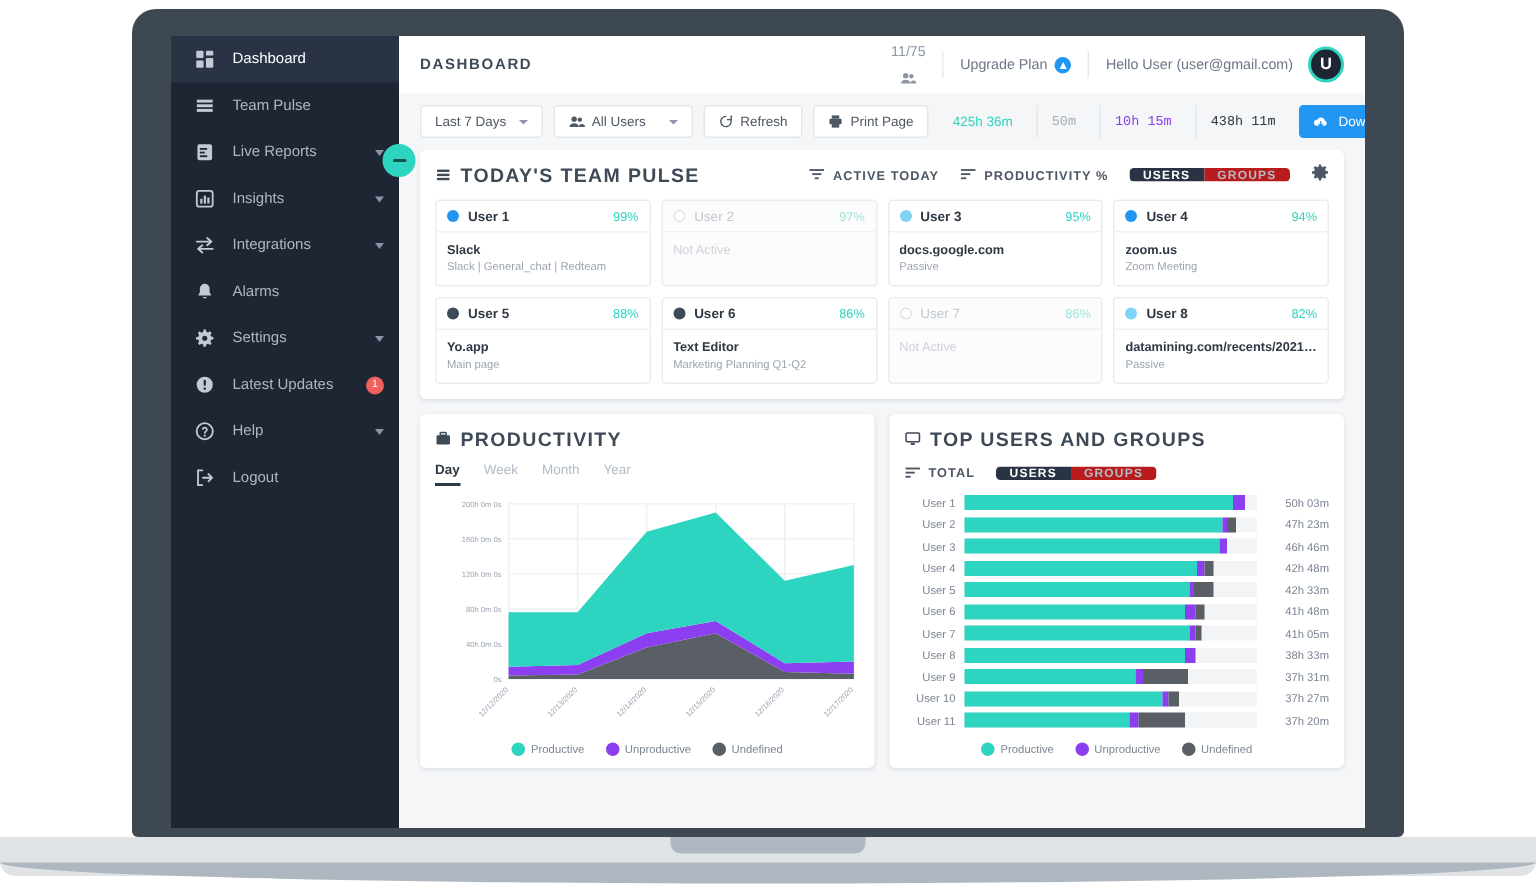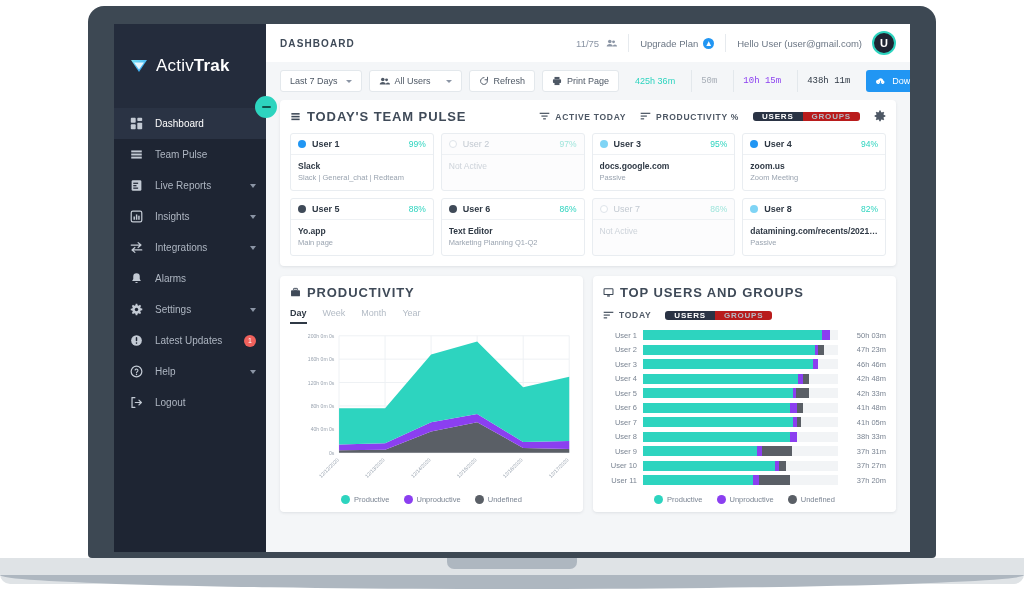--- a/index.html
+++ b/index.html
@@ -118,21 +118,21 @@
     flex: 0 0 38px;
   }
   #page-title {
     font-size: 10px; letter-spacing: 1.1px;
     color: #3f4a58; font-weight: bold;
   }
   #topbar-right {
     margin-left: auto; display: flex; align-items: center; gap: 0;
     font-size: 9.5px; color: #6b7684;
   }
-  .tb-seat { color: #8b95a5; display: flex; align-items: center; gap: 7px; }
+  .tb-seat { color: #8b95a5; display: flex; align-items: center; gap: 7px; flex-direction: column; }
   .tb-div { width: 1px; height: 18px; background: #e6eaee; margin: 0 11px; }
   .tb-upgrade { display: flex; align-items: center; gap: 5px; color: #6b7684; }
   .circ-ico {
     width: 11px; height: 11px; border-radius: 50%;
     background: #2196f3; color: #fff; font-size: 8px;
     display: flex; align-items: center; justify-content: center;
   }
   .tb-hello { color: #6b7684; }
   #avatar {
     width: 24px; height: 24px; border-radius: 50%;
@@ -250,35 +250,20 @@
           font-size: 7.5px; color: #7b8593; }
 </style>
 </head>
 <body>
 
 <div id="laptop">
   <div id="lid">
     <div id="screen">
 
       <div id="sidebar">
-        <div id="logo-area">
-          <span class="logo-mark">
-            <svg width="22" height="22" viewBox="0 0 22 22">
-              <defs>
-                  <linearGradient id="lg" x1="0" y1="0" x2="1" y2="1">
-                <stop offset="0" stop-color="#7fe8f5"></stop>
-                    <stop offset="1" stop-color="#2196f3"></stop>
-              </linearGradient>
-                </defs>
-              <path d="M3 5 L19 5 L11 17 Z" fill="url(#lg)"></path>
-              <path d="M6 7.5 L16 7.5 L11 14.5 Z" fill="#ffffff" opacity=".85"></path>
-            </svg>
-          </span>
-          <span class="logo-text"><span>Activ</span><span class="b">Trak</span></span>
-        </div>
 
         <div id="collapse-btn">
           <i></i>
         </div>
 
         <div id="nav-list">
             <div class="nav-item active">
               <span class="nav-ico">
                 <svg width="13" height="13" viewBox="0 0 16 16">
                   <rect x="1" y="1" width="6" height="6" rx="1" fill="currentColor"></rect>
@@ -662,21 +647,21 @@
                 </svg>
                 <span>TOP USERS AND GROUPS</span>
               </div>
               <div class="card-head" style="margin-top:10px">
                 <div class="sort-link" style="margin-right:14px">
                   <svg width="11" height="9" viewBox="0 0 16 13">
                     <rect x="1" y="1" width="14" height="1.8" fill="#4e5865"></rect>
                     <rect x="1" y="5" width="9" height="1.8" fill="#4e5865"></rect>
                     <rect x="1" y="9" width="5" height="1.8" fill="#4e5865"></rect>
                   </svg>
-                  <span>TODAY</span>
+                  <span>TOTAL</span>
                 </div>
                 <div class="seg">
                   <div class="on">USERS</div>
                   <div class="off">GROUPS</div>
                 </div>
               </div>
               <div class="bar-rows" id="bar-rows">
                   <div class="brow">
                     <span class="blabel">User 1</span>
                     <span class="btrack">

